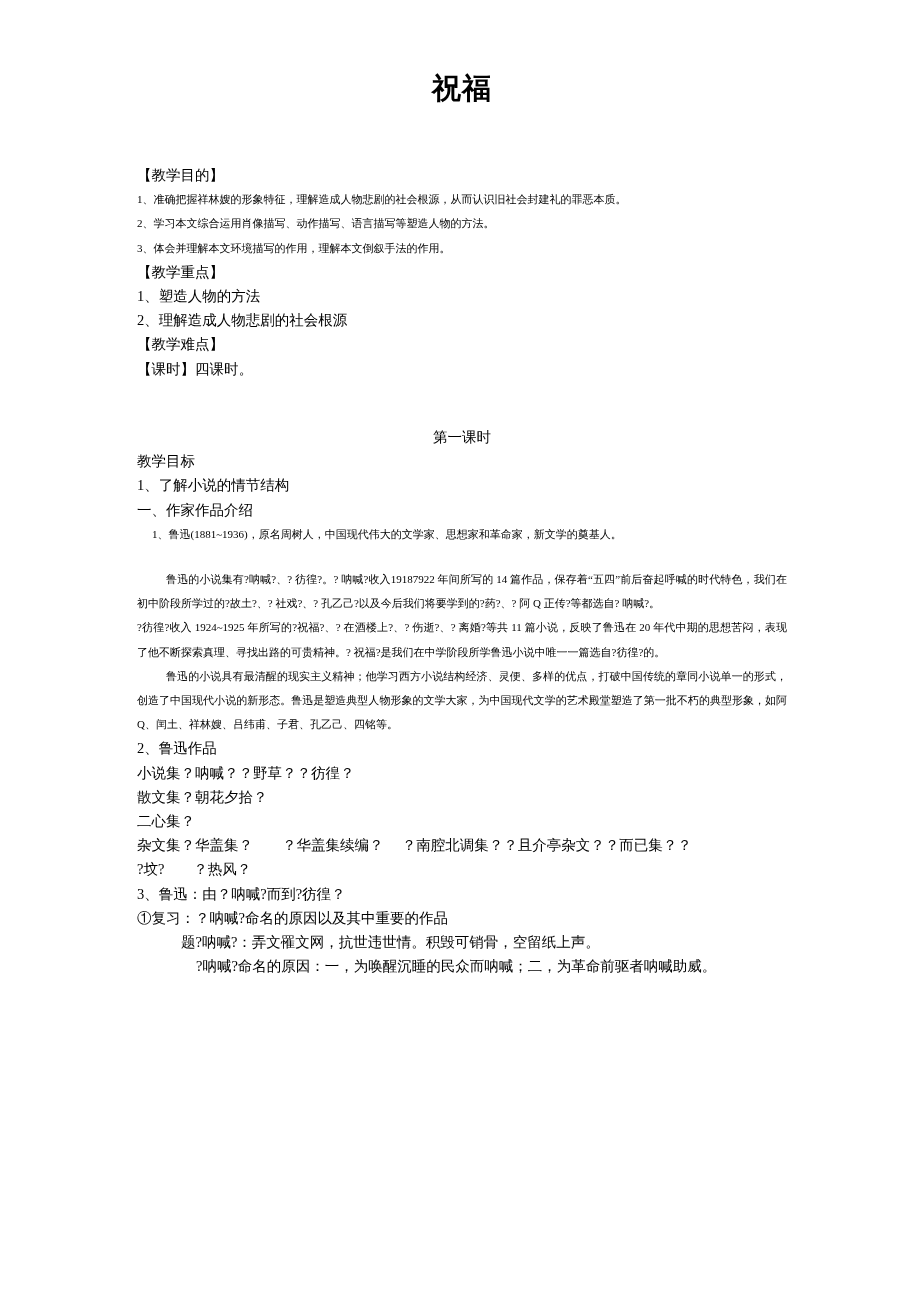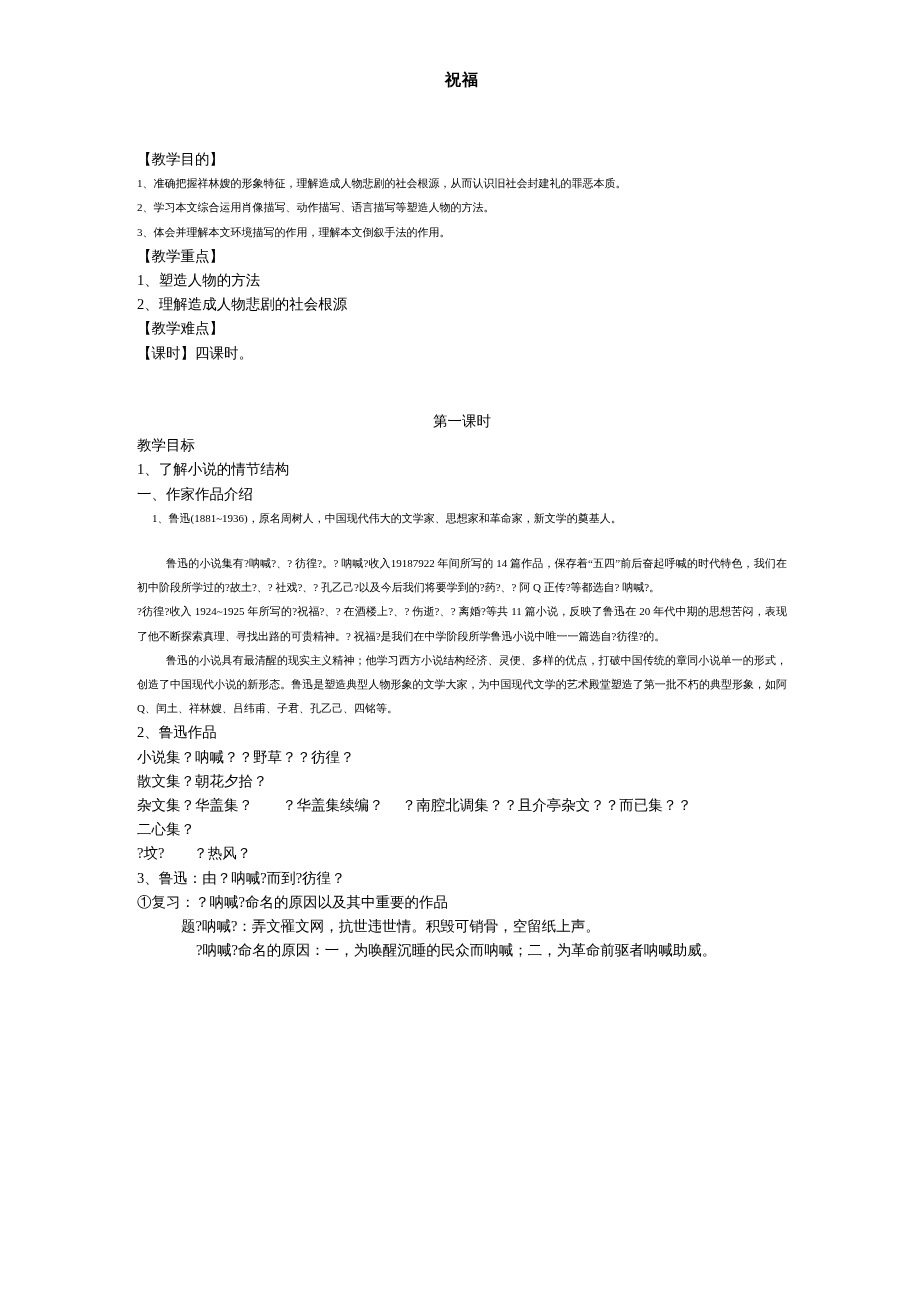--- a/index.html
+++ b/index.html
@@ -24,24 +24,24 @@
     overflow: hidden;
   }
   .content {
     position: absolute;
     left: 137px;
     top: 0;
     width: 650px;
   }
   .doc-title {
     text-align: center;
-    font-size: 16px;
+    font-size: 29px;
     font-weight: bold;
     line-height: 30px;
-    margin: 8px;
+    margin: 16px;
     padding-top: 57px;
     letter-spacing: 1px;
   }
   .title-gap {
     height: 44px;
   }
   .line {
     font-size: 14.5px;
     line-height: 24.2px;
     margin: 0;
@@ -111,22 +111,22 @@
 
     <div class="blank-sm"></div>
 
     <p class="para indent2">鲁迅的小说集有?呐喊?、? 彷徨?。? 呐喊?收入19187922 年间所写的 14 篇作品，保存着“五四”前后奋起呼喊的时代特色，我们在初中阶段所学过的?故土?、? 社戏?、? 孔乙己?以及今后我们将要学到的?药?、? 阿 Q 正传?等都选自? 呐喊?。</p>
     <p class="para">?彷徨?收入 1924~1925 年所写的?祝福?、? 在酒楼上?、? 伤逝?、? 离婚?等共 11 篇小说，反映了鲁迅在 20 年代中期的思想苦闷，表现了他不断探索真理、寻找出路的可贵精神。? 祝福?是我们在中学阶段所学鲁迅小说中唯一一篇选自?彷徨?的。</p>
     <p class="para indent2">鲁迅的小说具有最清醒的现实主义精神；他学习西方小说结构经济、灵便、多样的优点，打破中国传统的章同小说单一的形式，创造了中国现代小说的新形态。鲁迅是塑造典型人物形象的文学大家，为中国现代文学的艺术殿堂塑造了第一批不朽的典型形象，如阿 Q、闰土、祥林嫂、吕纬甫、子君、孔乙己、四铭等。</p>
 
     <p class="line">2、鲁迅作品</p>
     <p class="line">小说集？呐喊？？野草？？彷徨？</p>
     <p class="line">散文集？朝花夕拾？</p>
+    <p class="line">二心集？</p>
     <p class="line">杂文集？华盖集？        ？华盖集续编？     ？南腔北调集？？且介亭杂文？？而已集？？</p>
-    <p class="line">二心集？</p>
     <p class="line">?坟?        ？热风？</p>
 
     <p class="line">3、鲁迅：由？呐喊?而到?彷徨？</p>
     <p class="line">①复习：？呐喊?命名的原因以及其中重要的作品</p>
     <p class="line indent3">题?呐喊?：弄文罹文网，抗世违世情。积毁可销骨，空留纸上声。</p>
     <p class="line indent4">?呐喊?命名的原因：一，为唤醒沉睡的民众而呐喊；二，为革命前驱者呐喊助威。</p>
 
   </div>
 </div>
 

